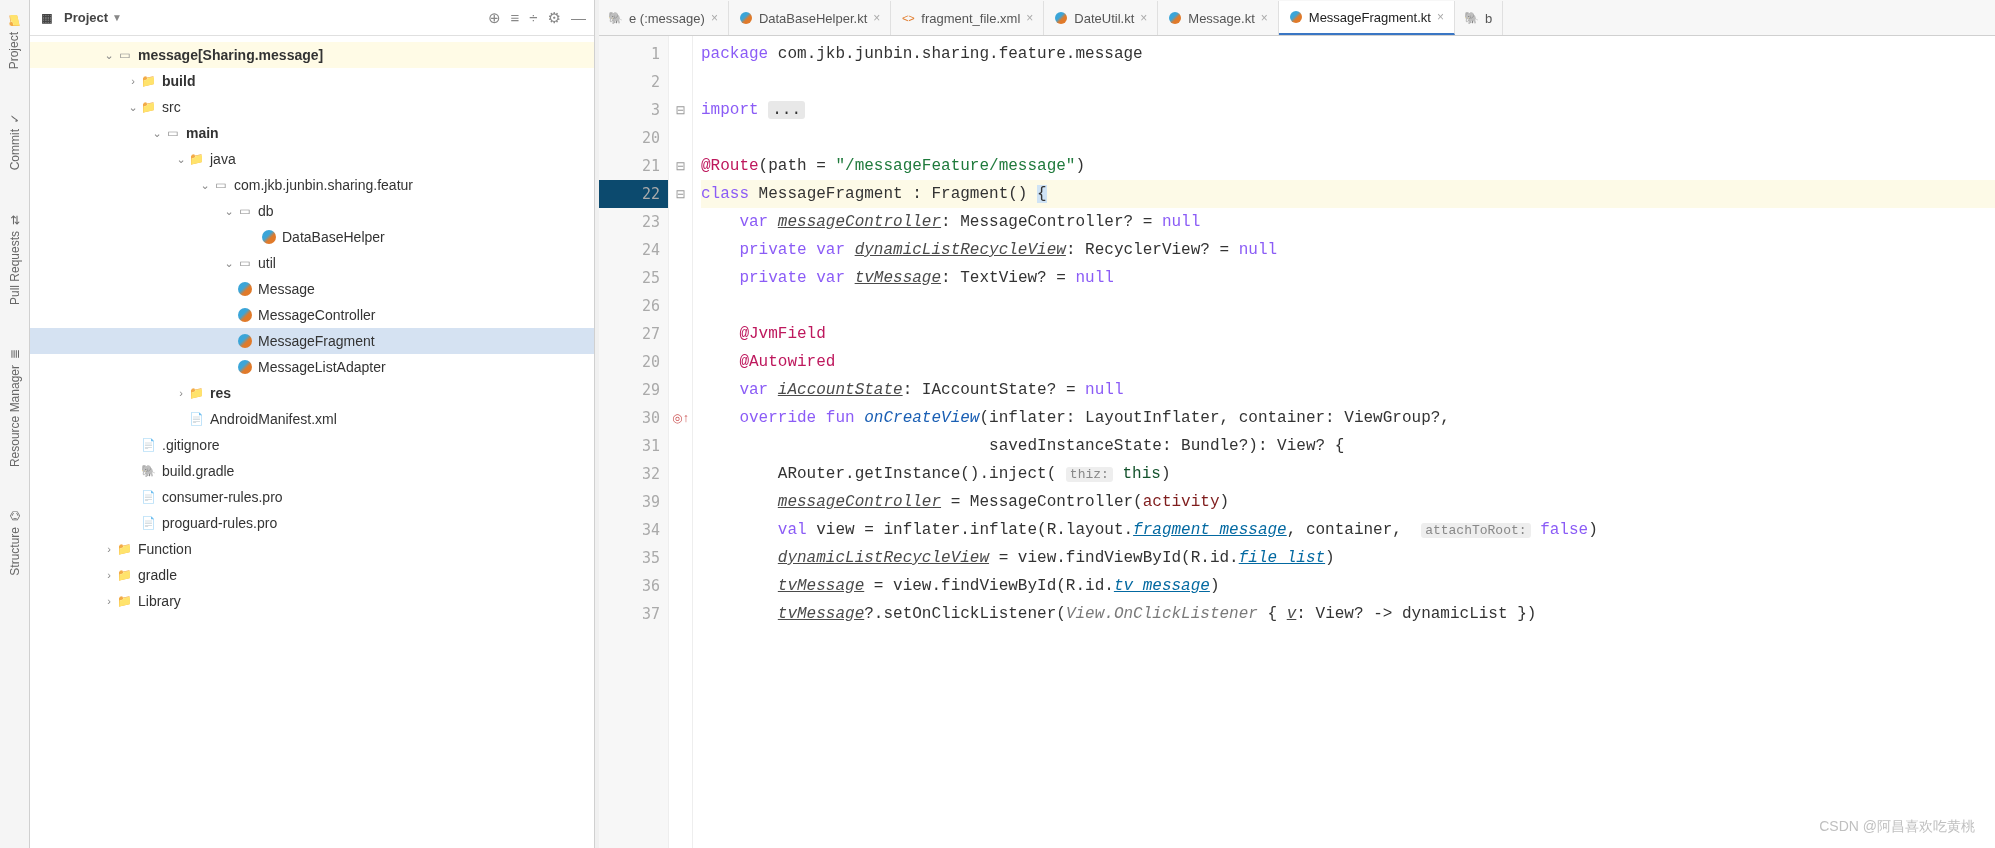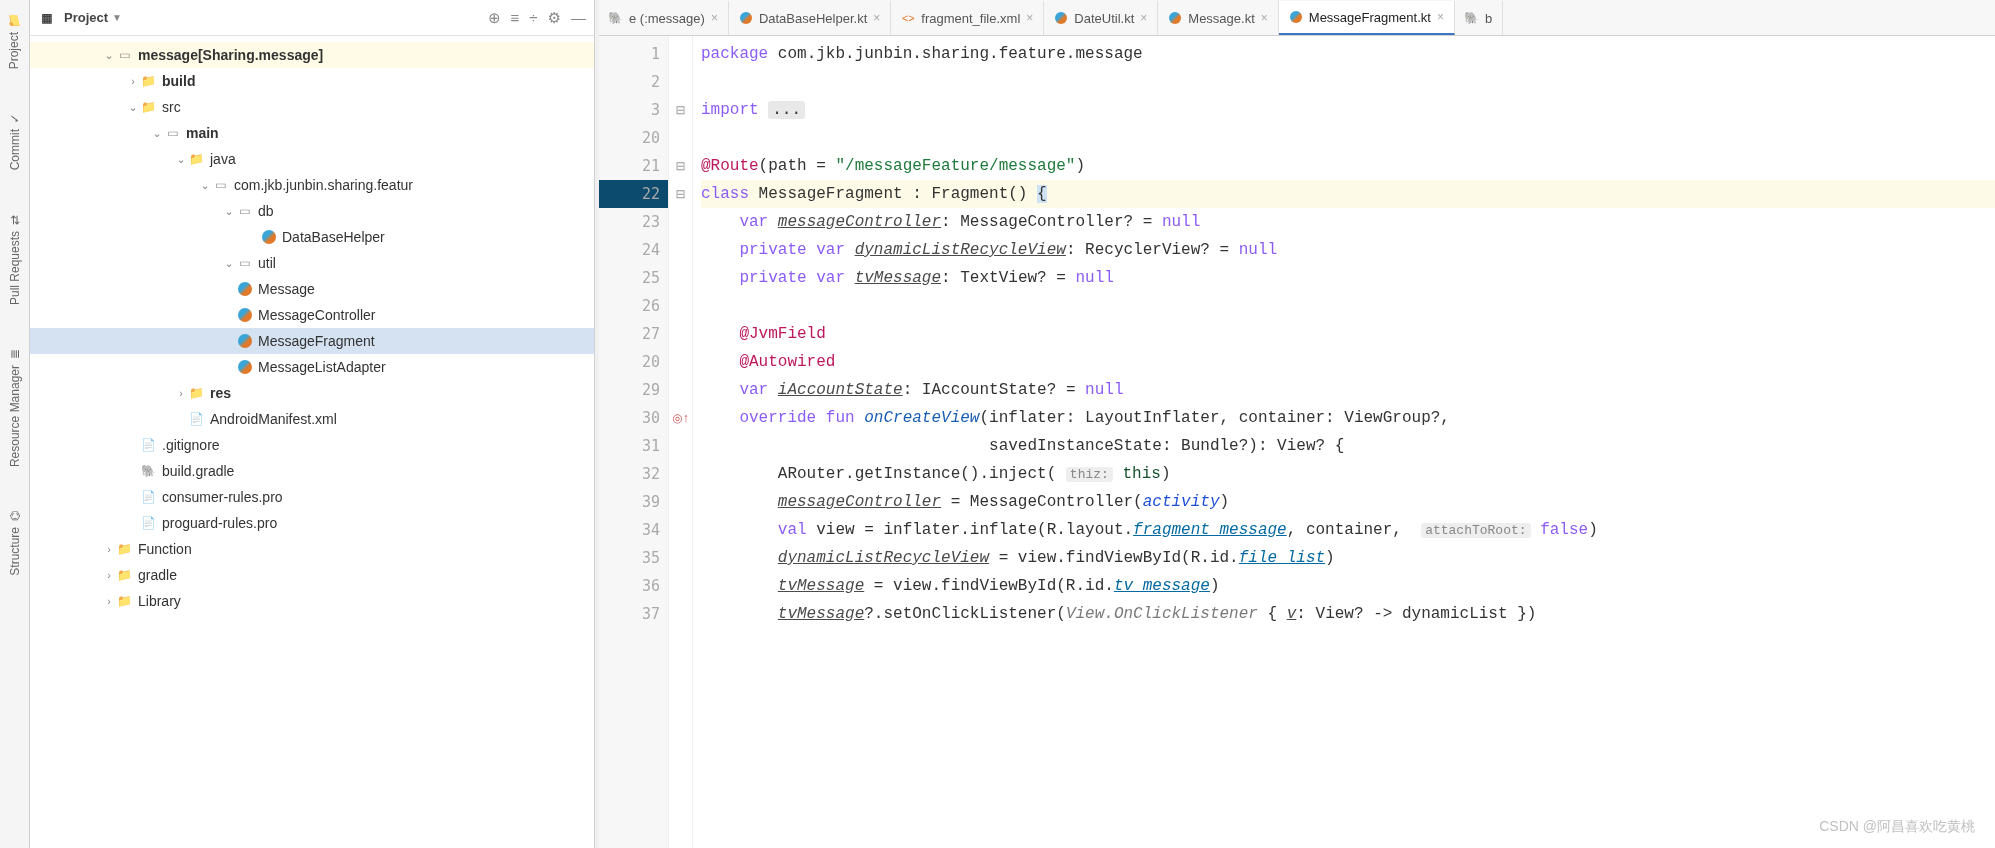--- a/index.html
+++ b/index.html
@@ -49,21 +49,21 @@
 .mk-struct { color:#999; }
 .mk-up { color:#c55; }
 .code { flex: 1; font-family: Consolas, "Courier New", monospace; font-size: 16px; line-height: 28px; padding-top: 4px; padding-left: 8px; white-space: pre; color: #333; overflow: hidden; }
 .code .line { height: 28px; }
 .code .line.current { background: #fdfae7; }
 .kw { color: #8b5cf6; }
 .str { color: #1f7a3c; }
 .ann { color: #be185d; }
 .param { color: #7a7a7a; font-style: italic; }
 .refprop { color: #0369a1; font-style: italic; text-decoration: underline; }
-.refid { color: #1d4ed8; font-style: italic; }
+.refid { color: #7f1d1d; }
 .uvar { color: #4a4a4a; text-decoration: underline; font-style: italic; }
 .fn { color: #1a5fb4; font-style: italic; }
 .thisk { color: #14532d; }
 .hint { background: #eeeeee; color: #888; border-radius: 3px; padding: 0 4px; font-size: 13px; }
 .caret-box { background:#cfe3f5; }
 .watermark { position: absolute; right: 20px; bottom: 12px; color: #c0c0c0; font-size: 14px; pointer-events: none; }
 </style>
 </head>
 <body>
 

